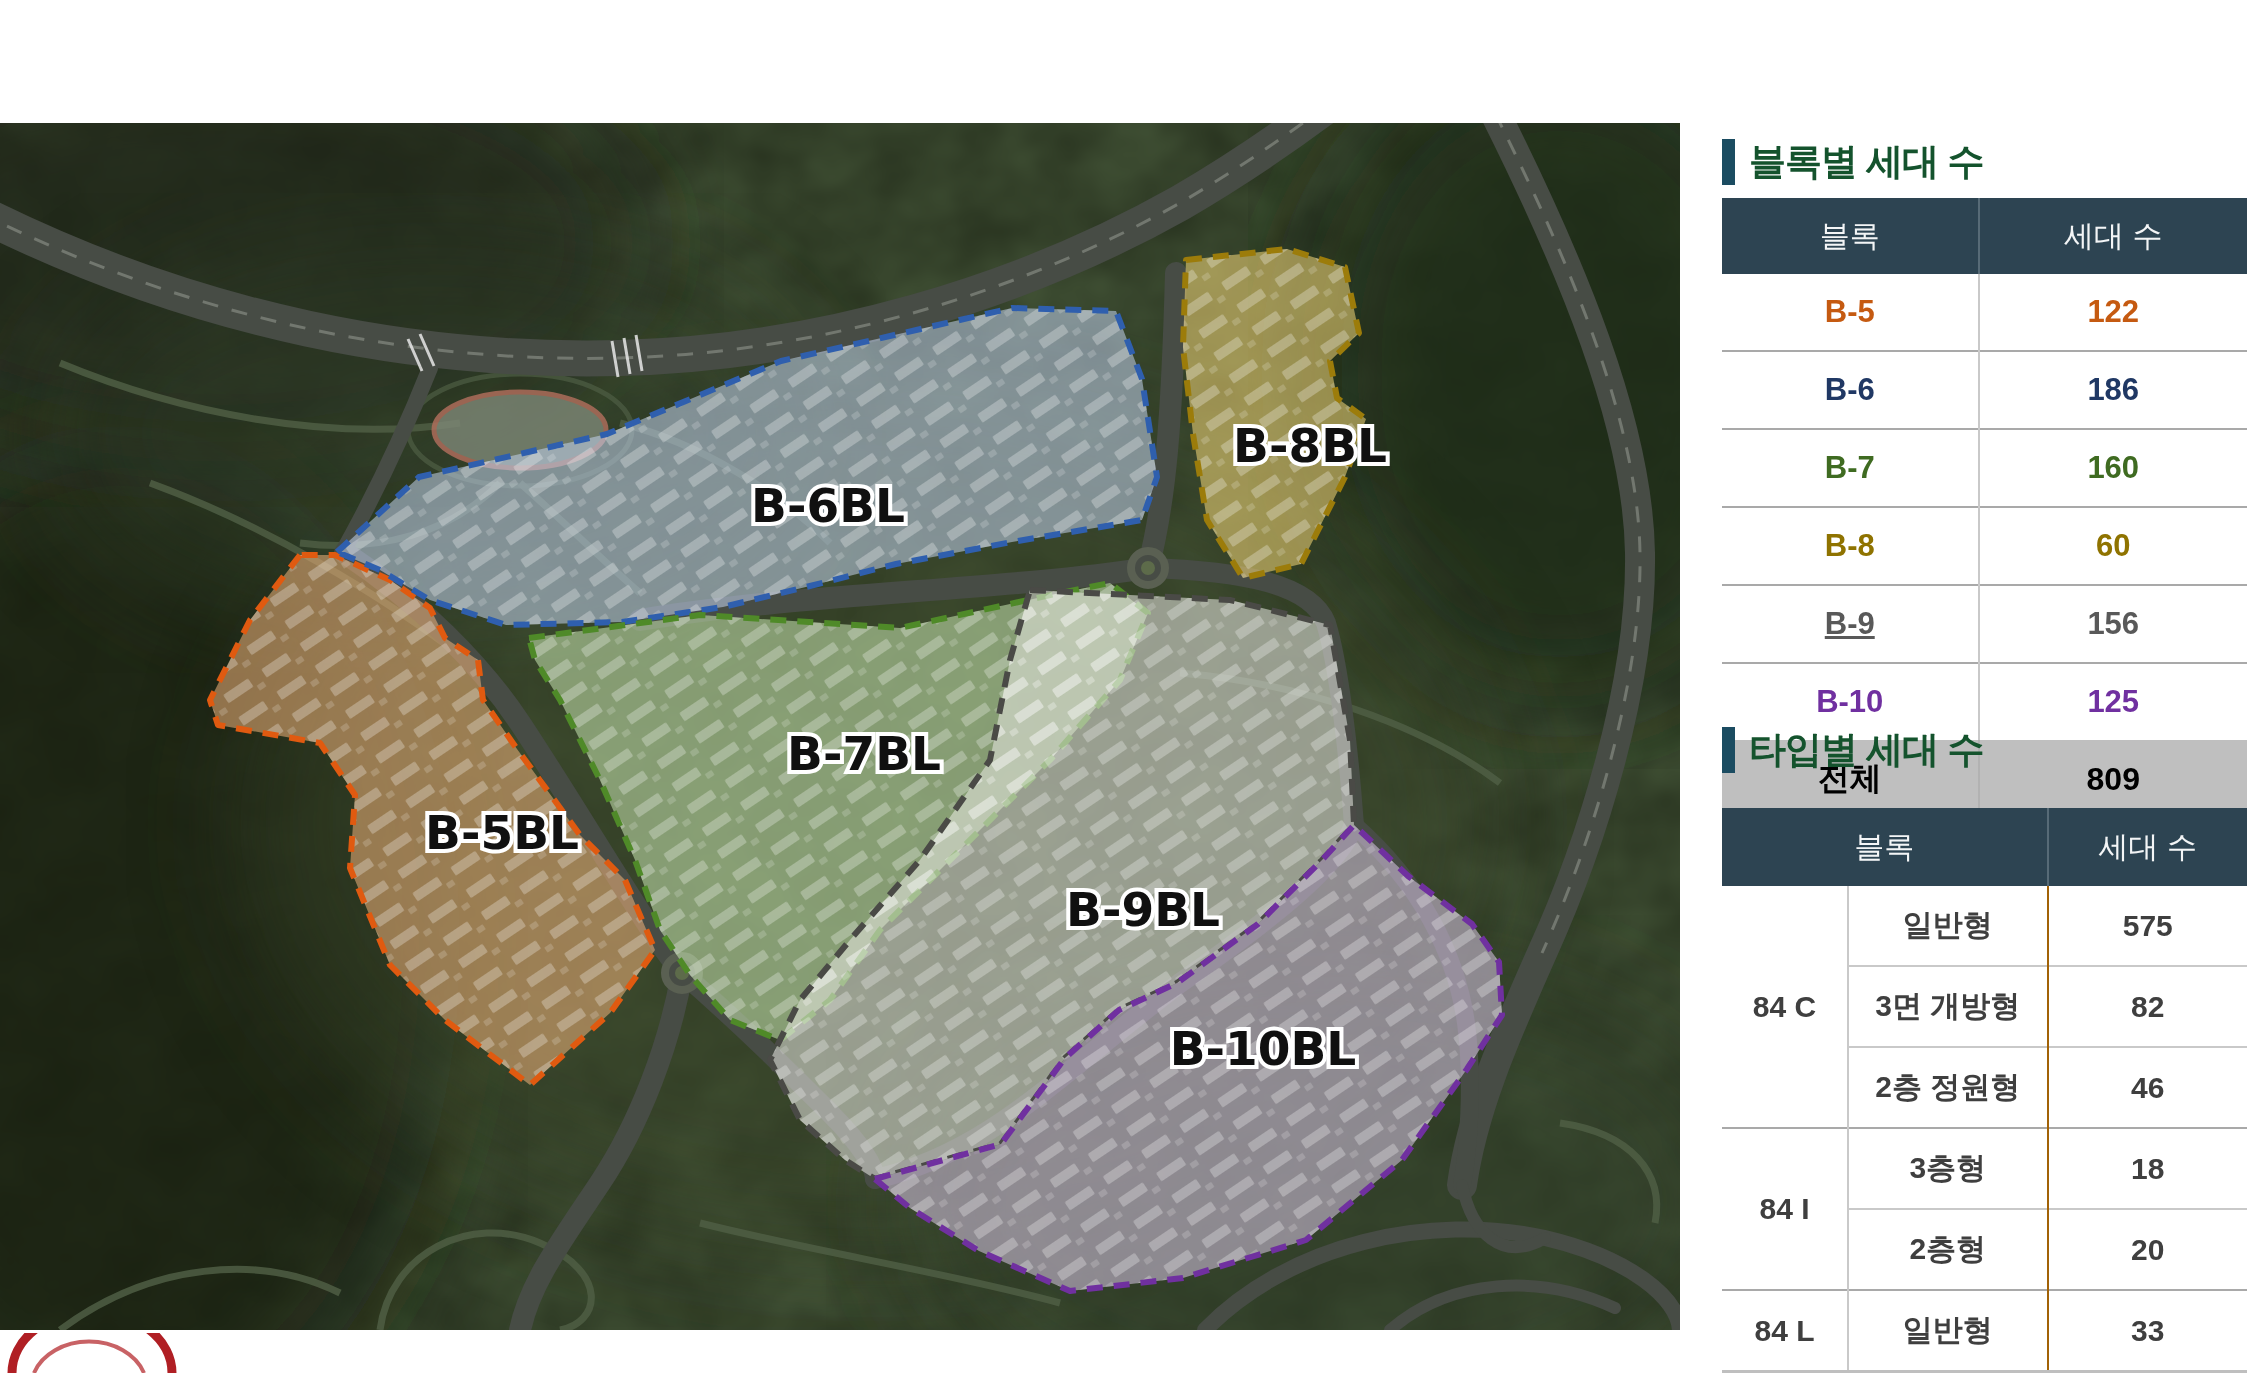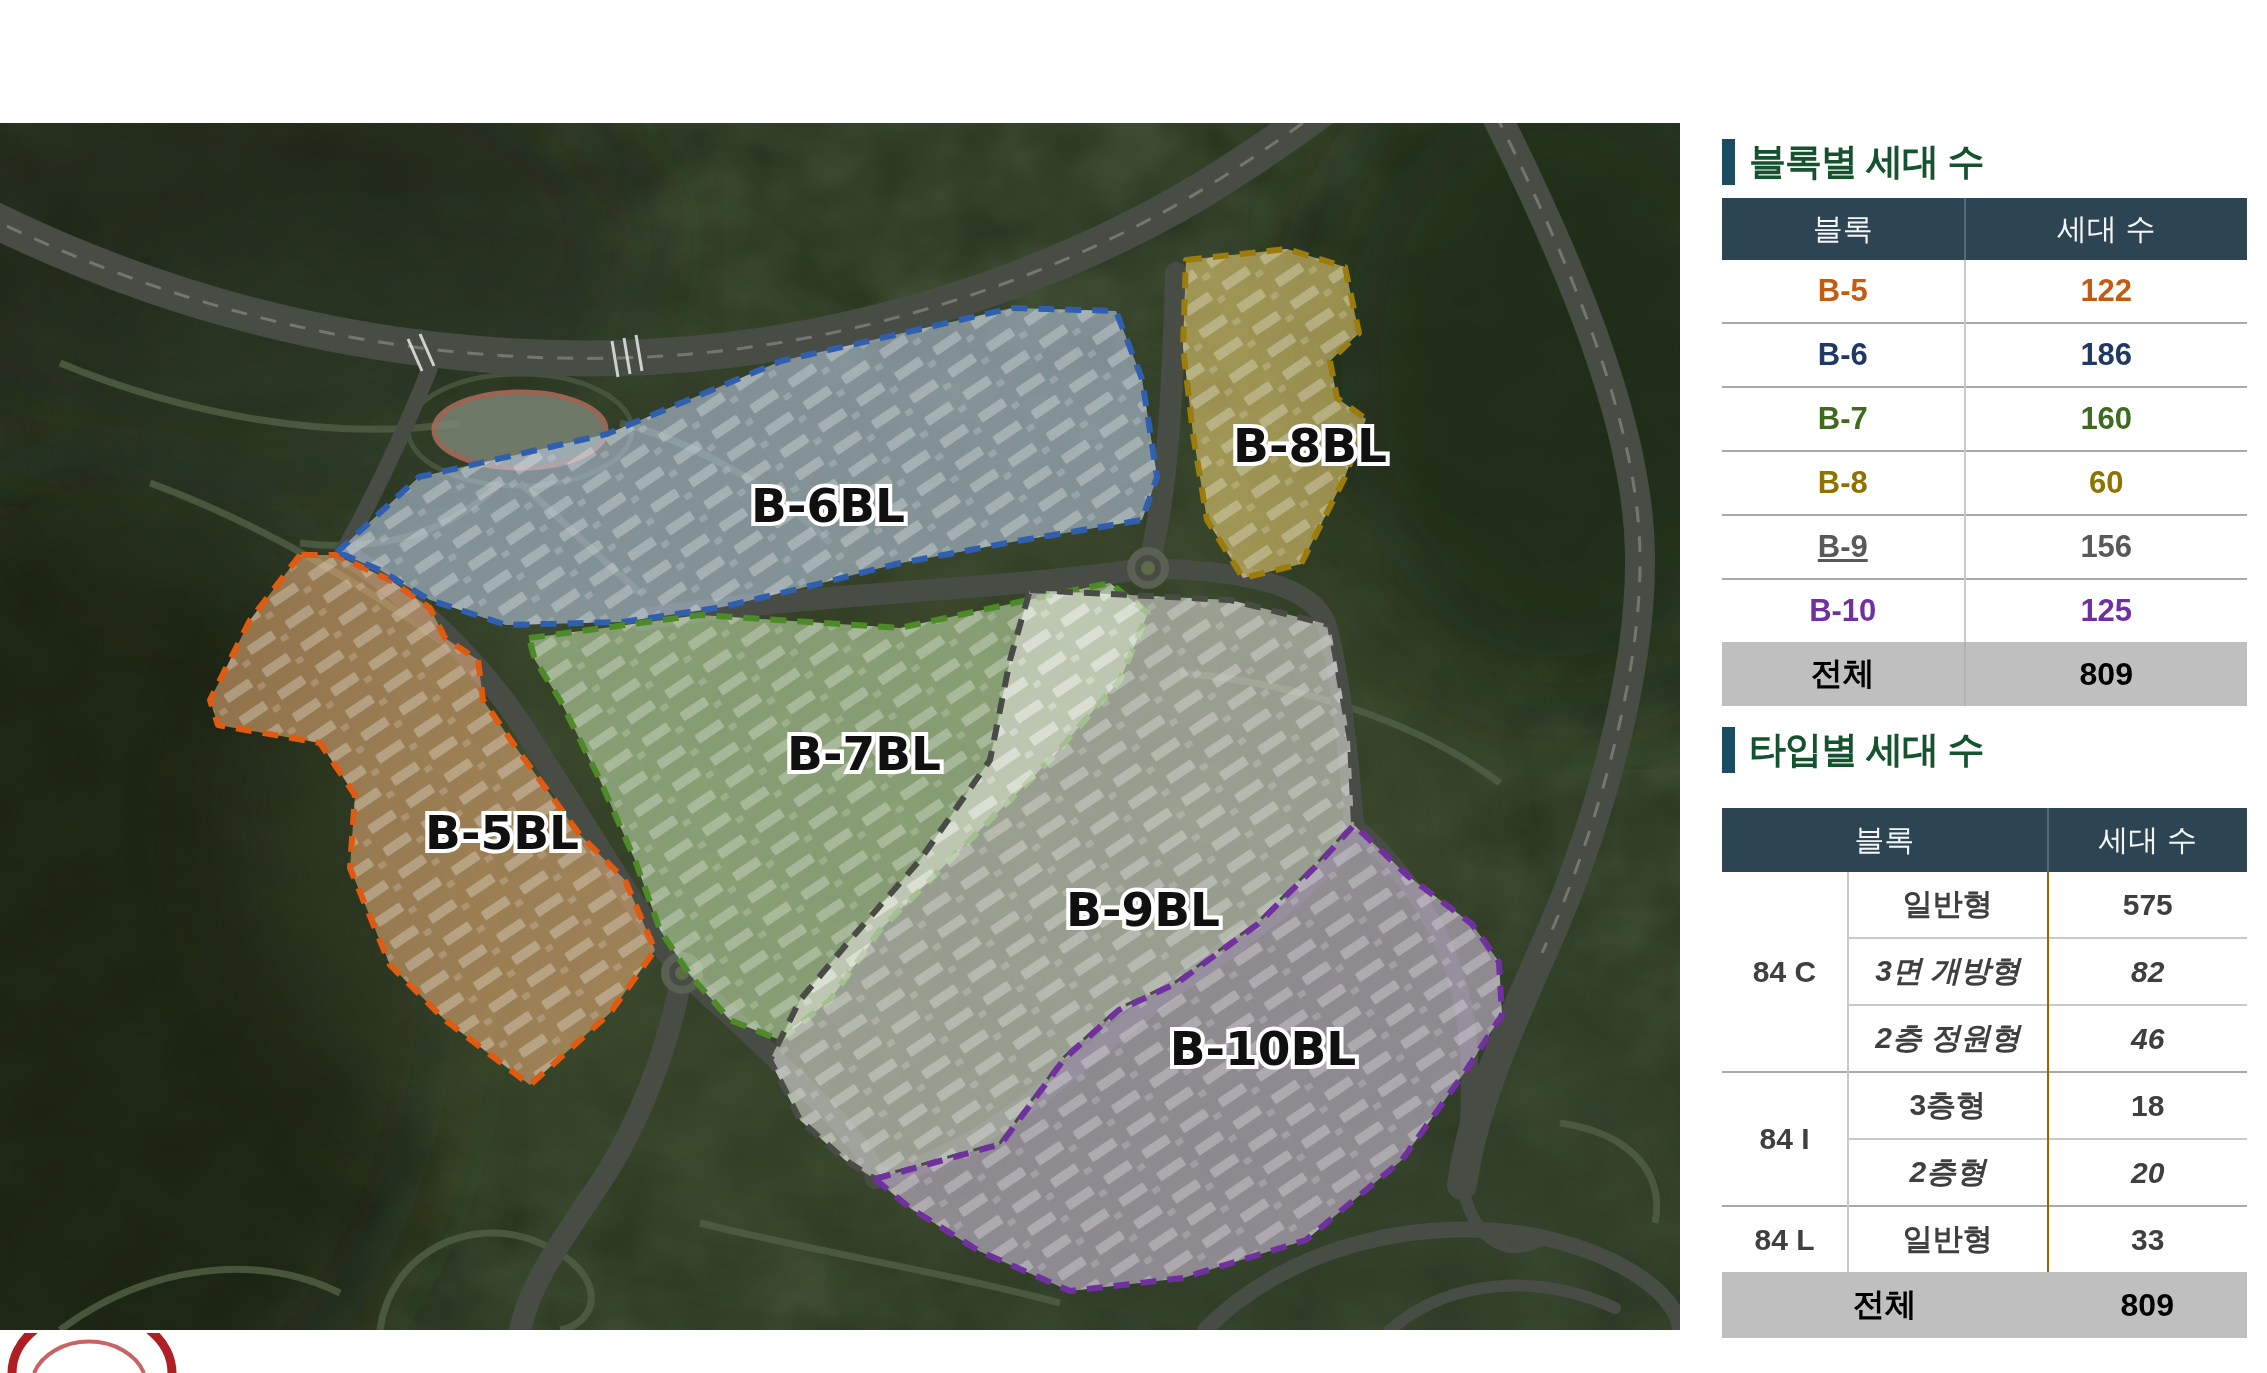--- a/index.html
+++ b/index.html
@@ -10,41 +10,41 @@
   #map-wrap{position:absolute;left:0;top:123px;width:1680px;height:1207px;}
   #map-wrap svg{display:block;}
 
   
   #panel{position:absolute;left:1722px;top:137px;width:525px;}
   .sec-title{position:absolute;left:0;display:flex;align-items:center;gap:14px;}
   .sec-title .bar{width:13px;height:46px;background:#1b4c61;}
   .sec-title .txt{font-size:37px;font-weight:800;color:#14532d;letter-spacing:-1px;white-space:nowrap;}
 
   table{border-collapse:collapse;table-layout:fixed;width:525px;position:absolute;left:0;}
-  th,td{text-align:center;vertical-align:middle;padding:0;}
+  th,td{text-align:center;vertical-align:middle;padding:7px;}
 
   
   #block-table th{background:#2d4452;color:#f3f5f6;font-size:30px;font-weight:400;height:62px;}
   #block-table th:first-child{border-right:2px solid #576b77;width:46%;}
   #block-table td{height:62px;font-size:31px;font-weight:700;border-top:2px solid #a9a9a9;}
   #block-table tr.first td{border-top:none;}
   #block-table td:first-child{border-right:2px solid #c9c9c9;}
   #block-table tr.total td{background:#bfbfbf;color:#000;height:64px;border-top:none;font-size:32px;}
   #block-table tr.total td:first-child{border-right:2px solid #b2b2b2;}
 
   
   #type-table th{background:#2d4452;color:#f3f5f6;font-size:30px;font-weight:400;height:64px;}
   #type-table th.h-block{border-right:2px solid #576b77;}
   #type-table td{height:65px;font-size:30px;font-weight:700;color:#3f3f3f;}
   #type-table .col-a{width:24%;}
   #type-table .col-b{width:38%;}
   #type-table .col-c{width:38%;}
   #type-table td.cell-block{border-right:2px solid #c9c9c9;}
   #type-table td.cell-type{border-right:2px solid #a16207;}
-  #type-table tr.row-sub td{border-top:2px solid #c9c9c9;font-style:italic;}
+  #type-table tr.row-sub td{border-top:2px solid #c9c9c9;}
   #type-table tr.row-group td{border-top:2px solid #a9a9a9;}
   #type-table tr.row-first td{border-top:none;}
   #type-table tr.total td{background:#bfbfbf;color:#000;height:66px;font-size:32px;border-top:none;}
 
   
   #logo-arc{position:absolute;left:4px;bottom:0;}
 </style>
 </head>
 <body>
 

